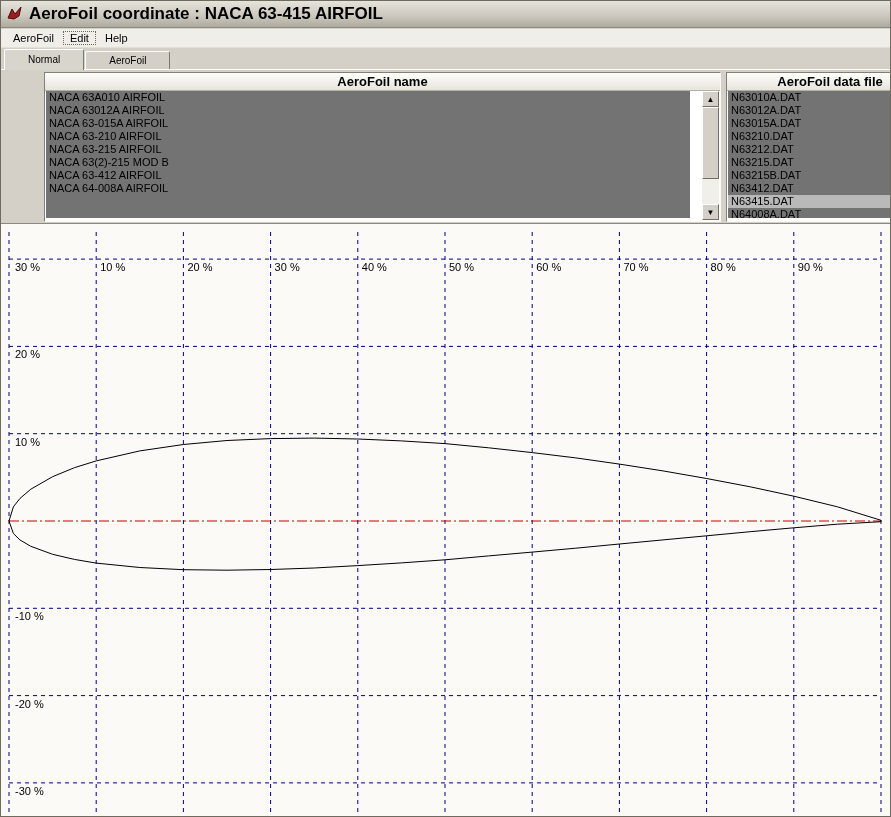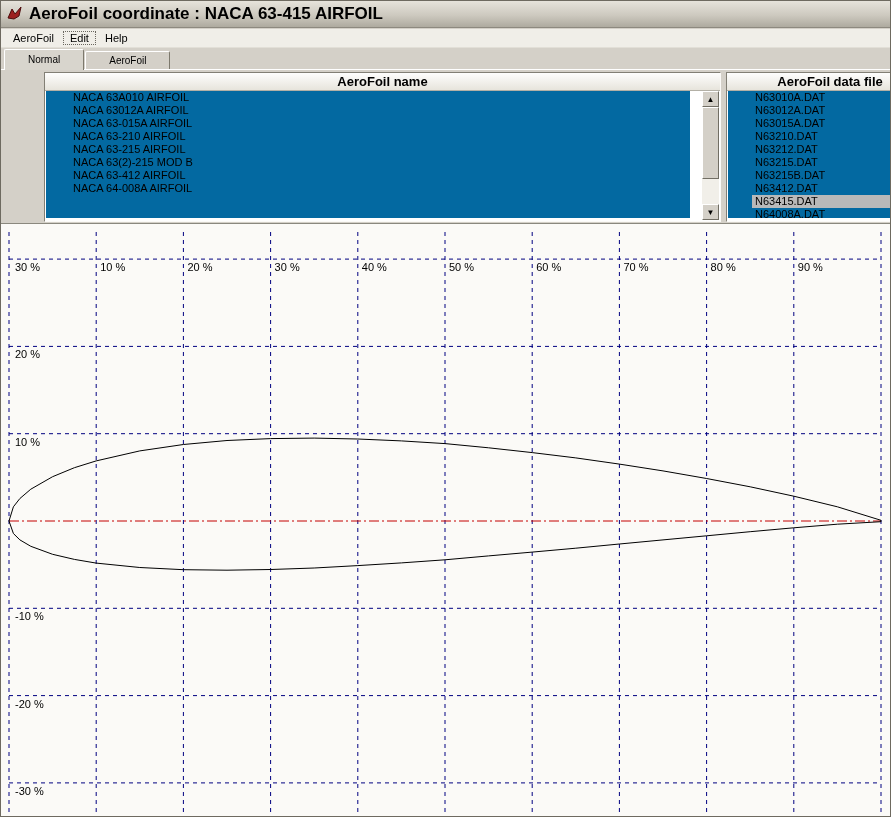--- a/index.html
+++ b/index.html
@@ -28,21 +28,21 @@
 
   
   .content-lists{position:absolute;top:68px;left:0;right:0;height:154px;background:#d4d0c8;border-top:1px solid #ffffff;box-sizing:border-box;}
   .listbox{position:absolute;top:2px;height:150px;background:#ffffff;box-sizing:border-box;
     border-top:1px solid #827f75;border-left:1px solid #827f75;
     border-bottom:1px solid #fbfaf7;border-right:1px solid #fbfaf7;margin-left:39px;}
   .listbox.left{left:4px;width:677px;}
   .listbox.right{left:686px;width:208px;}
   .list-header{height:17px;line-height:17px;text-align:center;font-weight:bold;font-size:13px;color:#000;
     background:linear-gradient(180deg,#fefefd,#e7e4dc);border-bottom:1px solid #b3b0a6;}
-  .list-viewport{position:absolute;top:18px;left:1px;right:30px;height:127px;overflow:hidden;background:#0369a1;padding-left:24px;}
+  .list-viewport{position:absolute;top:18px;left:1px;right:30px;height:127px;overflow:hidden;background:#737373;}
   .list-row{height:13px;line-height:13px;font-size:11px;padding-left:3px;white-space:nowrap;color:#000;cursor:default;}
   .list-row.selected{background:#b9b9b9;}
 
   
   .scrollbar{position:absolute;top:18px;bottom:1px;right:1px;width:17px;background:#f1efe9;}
   .sb-btn{position:absolute;left:0;width:17px;height:16px;background:#d4d0c8;box-sizing:border-box;
     border:1px solid;border-color:#ffffff #716e64 #716e64 #ffffff;
     display:flex;align-items:center;justify-content:center;font-size:8px;color:#000;cursor:default;}
   .sb-up{top:0}.sb-down{bottom:0}
   .sb-thumb{position:absolute;left:0;top:16px;width:17px;height:72px;background:#d4d0c8;box-sizing:border-box;

